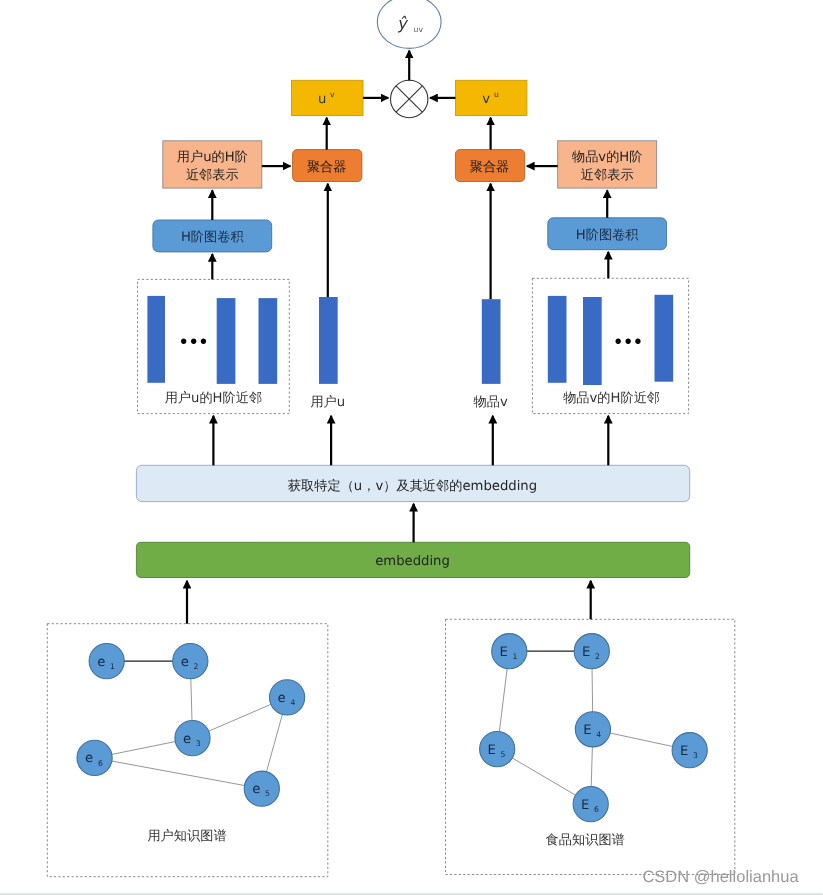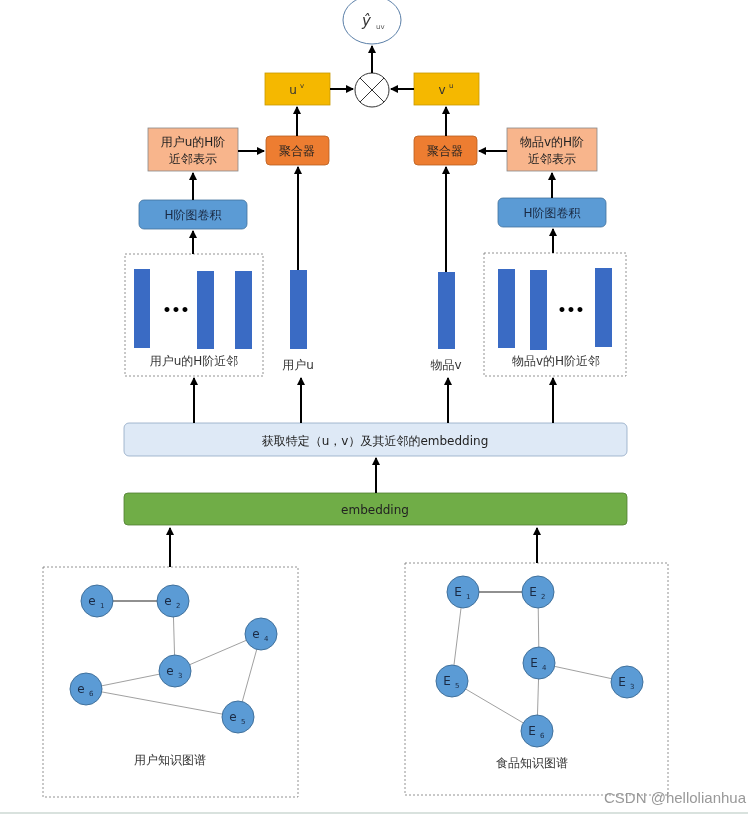--- a/index.html
+++ b/index.html
@@ -1,19 +1,19 @@
 <!DOCTYPE html>
 <html><head>
 <meta charset="utf-8">
 <style>
   html,body{margin:0;padding:0;background:#fff;}
   body{width:748px;height:814px;position:relative;overflow:hidden;font-family:"DejaVu Sans",sans-serif;}
   svg{position:absolute;left:0;top:0;}
   .t{font-family:"DejaVu Sans",sans-serif;}
-  .wm{position:absolute;right:2px;bottom:8px;font-family:"Liberation Sans",sans-serif;font-size:15px;color:#999;margin-top:42px;}
+  .wm{position:absolute;right:22px;bottom:8px;font-family:"Liberation Sans",sans-serif;font-size:15px;color:#999;margin-top:42px;}
   .bottomline{position:absolute;left:0;right:0;bottom:0;height:2px;background:#d9e2de;}
 </style>
 </head>
 <body>
 
 <svg width="748" height="814" viewBox="0 0 748 814">
   <defs>
     <marker id="ah" markerWidth="8" markerHeight="8" refX="7" refY="4" orient="auto" markerUnits="userSpaceOnUse">
       <path d="M0,0 L8,4 L0,8 z" fill="#000"></path>
     </marker>

